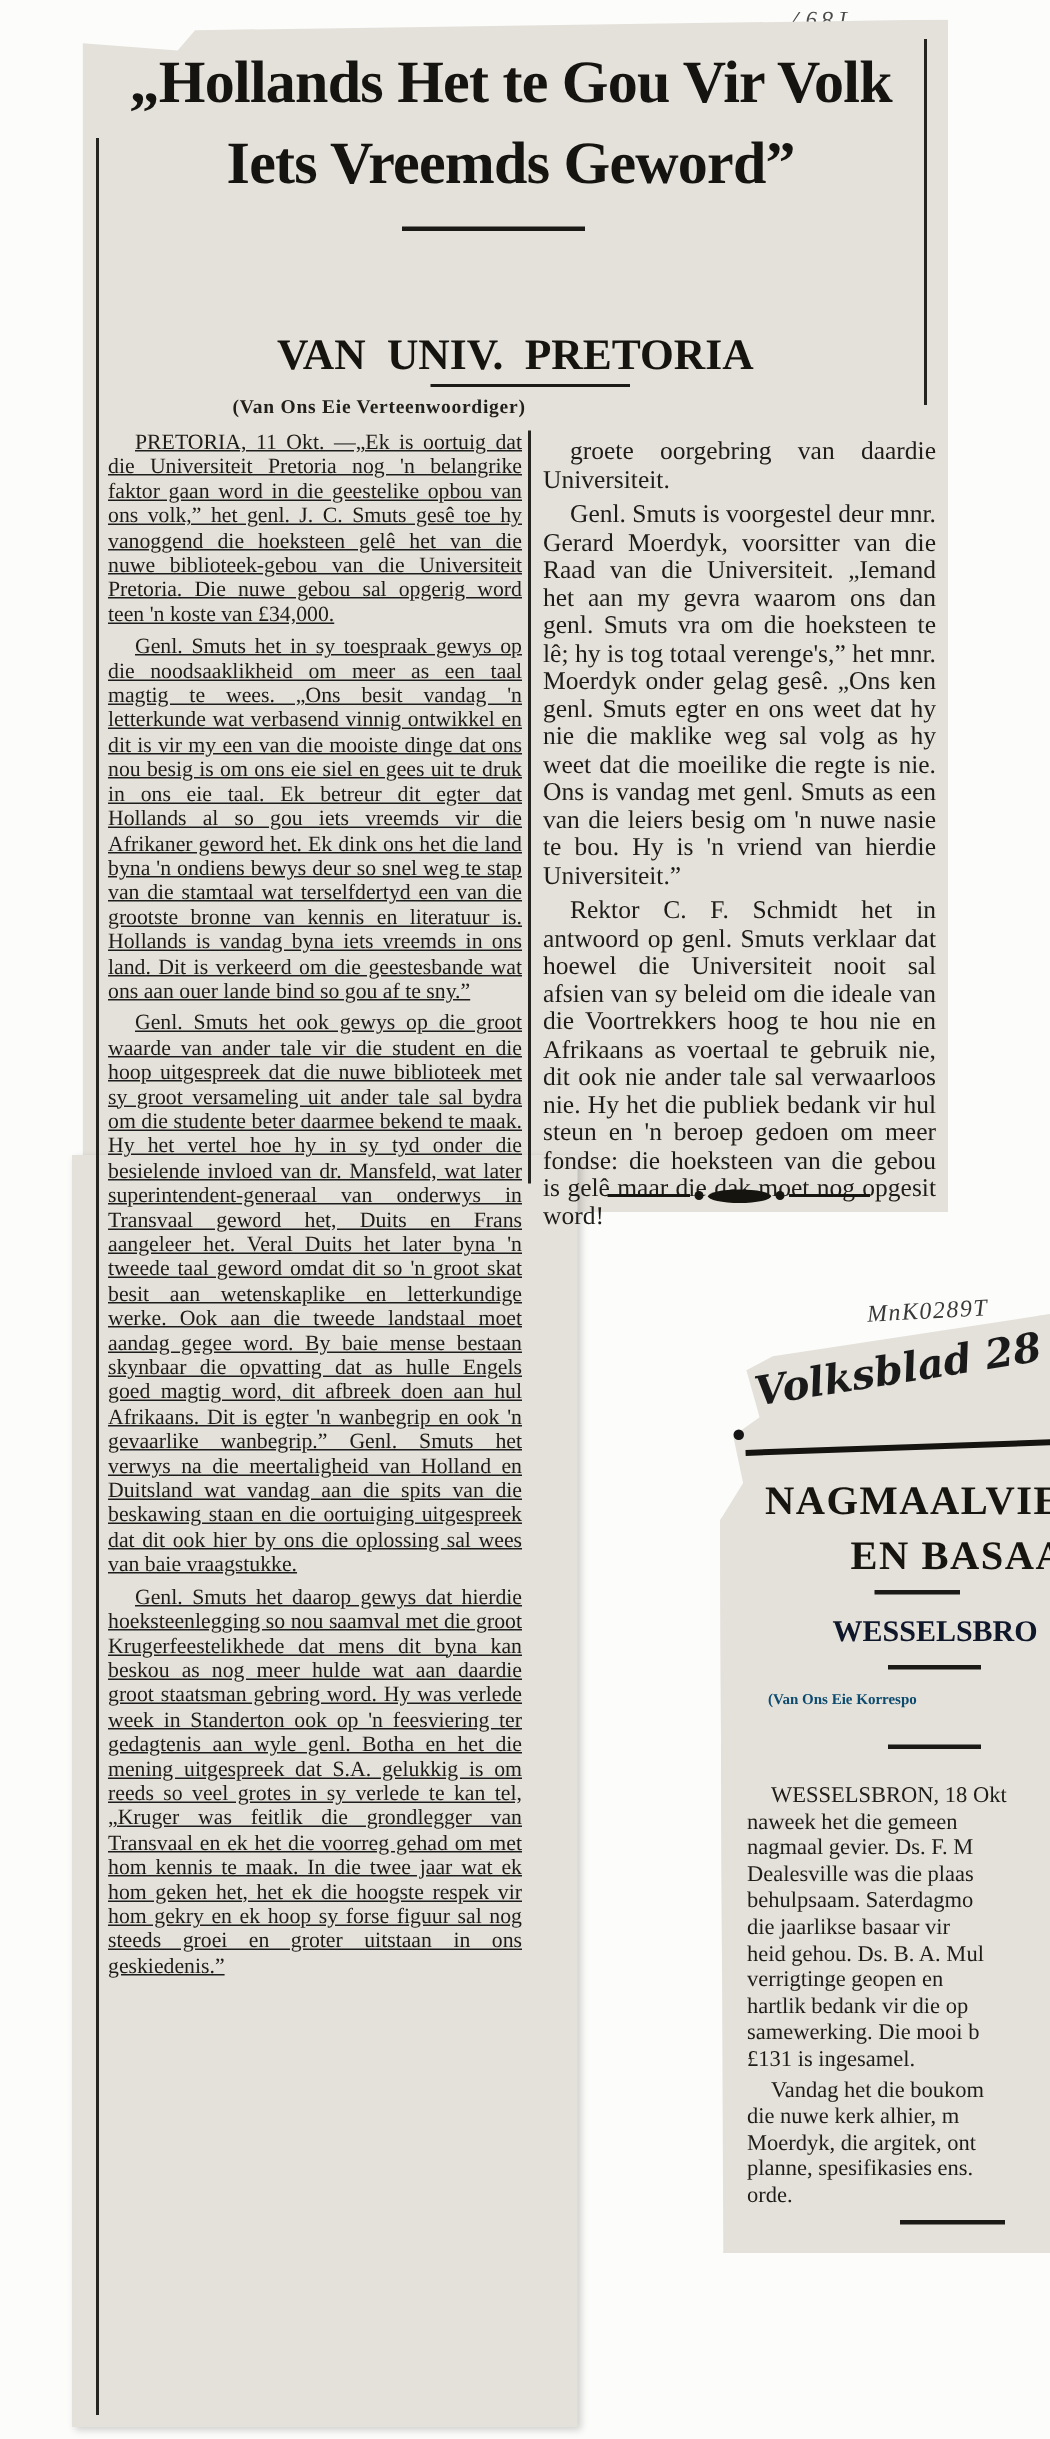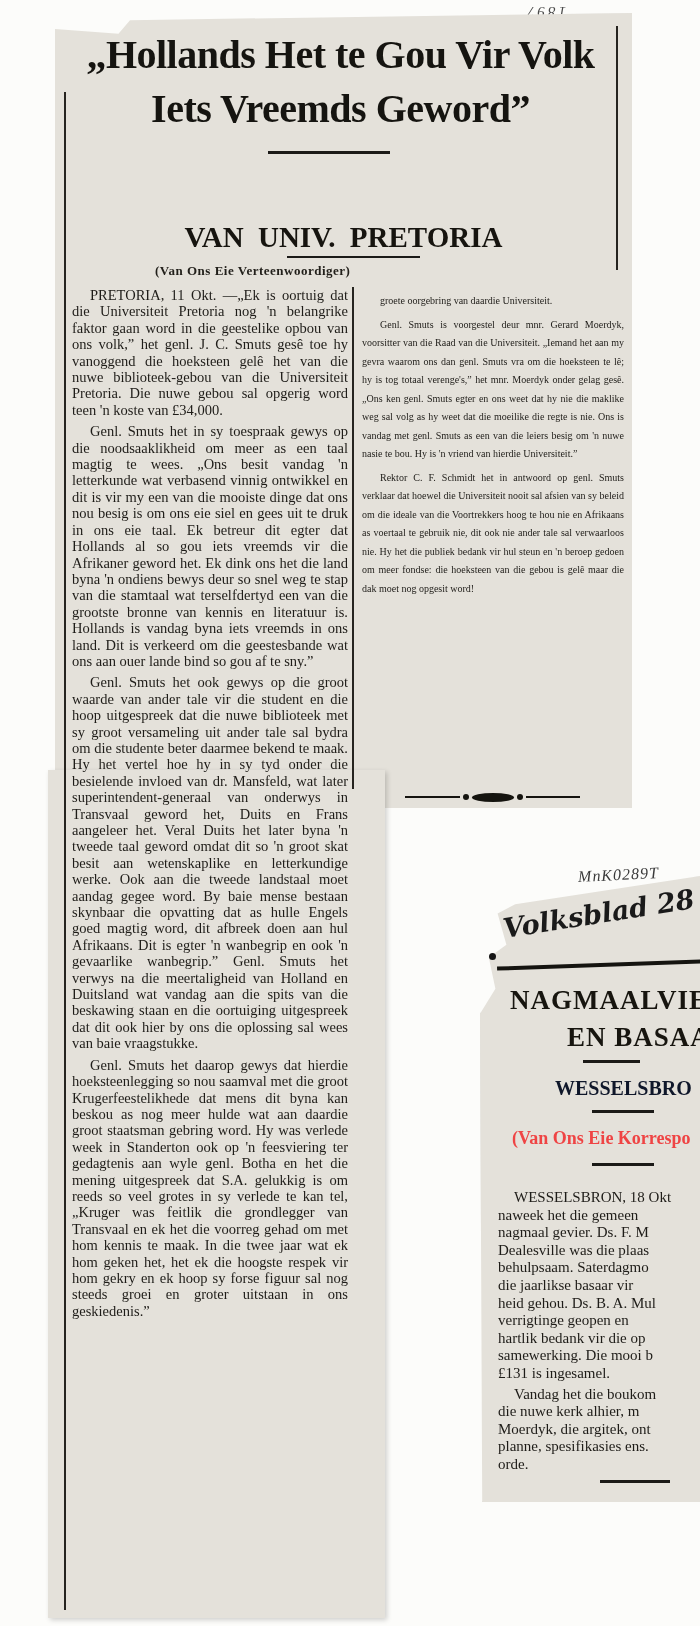--- a/index.html
+++ b/index.html
@@ -42,24 +42,24 @@
     font-size:29px;line-height:34px;white-space:nowrap;
   }
   .subhead.s1{top:168px;text-align:justify;text-align-last:justify;word-spacing:34px;}
   .subhead.s2{top:207px;text-align:center;word-spacing:7px;margin-top:13px;}
   .byline{
     position:absolute;left:155px;top:263px;width:390px;text-align:left;
     font-weight:bold;font-size:13px;letter-spacing:.5px;color:#211f1a;
   }
   .col{position:absolute;}
   .col p{margin:0 0 5px 0;text-align:justify;text-indent:18px;color:#1e1c18;}
-  .col-left{left:72px;top:287px;width:276px;}
+  .col-left{left:72px;top:287px;width:276px;text-decoration:underline;}
   .col-left p{font-size:14.5px;line-height:16.4px;}
   .col-right{left:362px;top:292px;width:262px;}
-  .col-right p{font-size:10px;line-height:18.5px;}
+  .col-right p{font-size:17px;line-height:18.5px;}
   .end-mark{
     position:absolute;left:405px;top:792px;width:175px;height:10px;
     display:flex;align-items:center;gap:3px;
   }
   .end-mark .bar{flex:1;height:2px;background:#15140f;}
   .end-mark .dot{width:6px;height:6px;border-radius:50%;background:#15140f;}
   .end-mark .lens{width:42px;height:9px;border-radius:50%;background:#15140f;}
   
   .catalog-code{
     position:absolute;left:578px;top:866px;font-size:16px;font-style:italic;
@@ -69,21 +69,21 @@
     position:absolute;left:502px;top:896px;width:220px;
     font-size:27px;font-style:italic;font-weight:bold;color:#1a1a1a;
     transform:rotate(-9deg);white-space:nowrap;font-family:"DejaVu Serif",serif;
   }
   .ink-dot{position:absolute;left:489px;top:953px;width:7px;height:7px;border-radius:50%;background:#151515;}
   .c2-thickrule{position:absolute;left:497px;top:963px;width:206px;height:4px;background:#151410;transform:rotate(-2deg);}
   .c2-head{position:absolute;font-weight:bold;color:#17150f;white-space:nowrap;}
   .c2-head.h1{left:510px;top:985px;font-size:27px;letter-spacing:1px;}
   .c2-head.h2{left:567px;top:1022px;font-size:27px;letter-spacing:1px;}
   .c2-place{position:absolute;left:555px;top:1077px;font-size:20px;font-weight:bold;white-space:nowrap;color:#0f172a;}
-  .c2-byline{position:absolute;left:512px;top:1128px;font-size:18px;font-weight:bold;white-space:nowrap;color:#ef4444;}
+  .c2-byline{position:absolute;left:512px;top:1128px;font-size:10px;font-weight:bold;white-space:nowrap;color:#0c4a6e;}
   .c2-body{position:absolute;left:498px;top:1189px;width:210px;}
   .c2-body div{font-size:15px;line-height:17.6px;white-space:nowrap;color:#1e1c18;}
   .c2-body .p2{margin-top:3px;}
   .c2-body .indent-first > div:first-child{text-indent:16px;}
 </style>
 </head>
 <body>
 
 <div class="screen">
 

